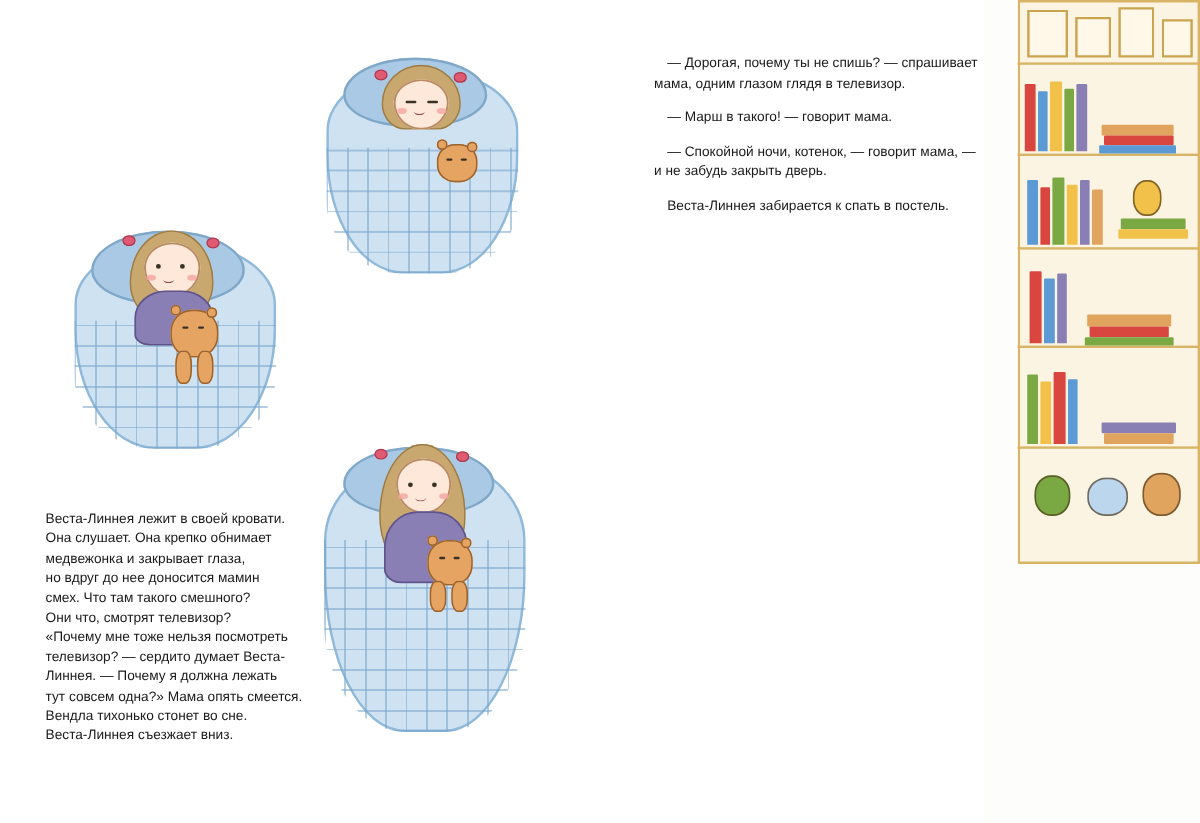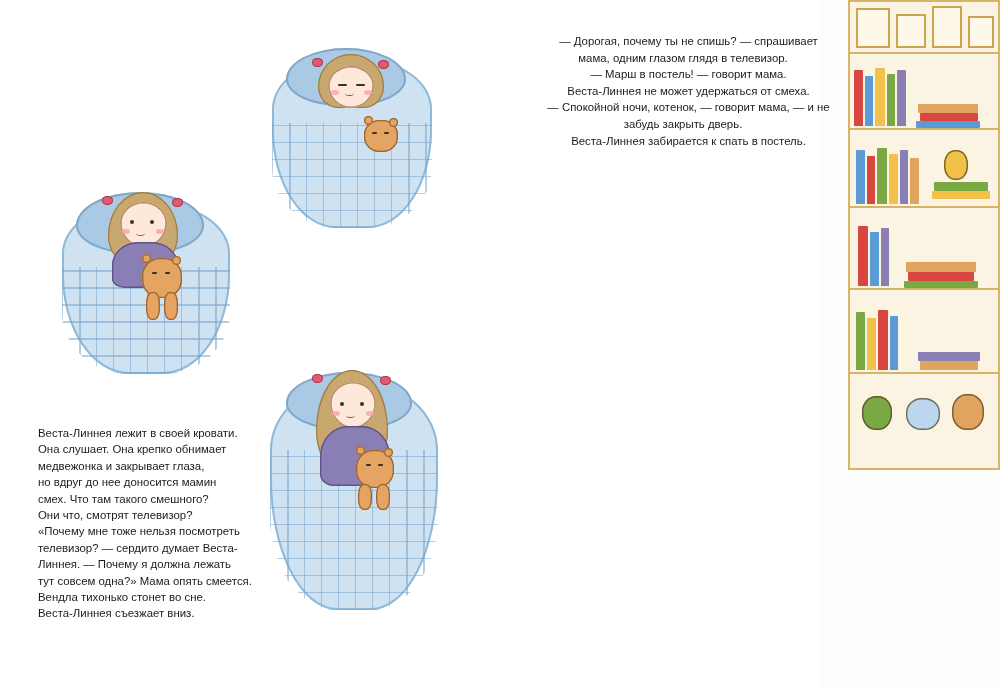--- a/index.html
+++ b/index.html
@@ -48,21 +48,21 @@
   }
   .right-text {
     position: absolute;
     left: 13px;
     top: 33px;
     width: 300px;
     font-size: 11.4px;
     line-height: 16.6px;
     color: #1b1b1b;
   }
-  .right-text p { margin: 0; text-align: center; }
+  .right-text p { margin: 12px; }
   .indent { text-indent: 11px; }
 
   
   .ill { position: absolute; }
 
   
   .bed {
     position: absolute;
     border-radius: 46% 46% 40% 40% / 30% 30% 58% 58%;
     background: #cfe2f2;
@@ -321,20 +321,19 @@
       <div class="book-flat" style="left:70px; top:352px; width:62px; height:9px; background:#8a7fb5;"></div>
       <div class="book-flat" style="left:72px; top:361px; width:58px; height:9px; background:#e0a45e;"></div>
 
       <div class="toy" style="left:14px; top:396px; width:30px; height:34px; background:#7aa843;"></div>
       <div class="toy" style="left:58px; top:398px; width:34px; height:32px; background:#bcd6ee;"></div>
       <div class="toy" style="left:104px; top:394px; width:32px; height:36px; background:#e0a45e;"></div>
     </div>
 
     <div class="right-text">
       <p class="indent">— Дорогая, почему ты не спишь? — спрашивает мама, одним глазом глядя в телевизор.</p>
-      <p class="indent">— Марш в постель! — говорит мама.</p>
-      <p class="indent">Веста-Линнея не может удержаться от смеха.</p>
+      <p class="indent">— Марш в такого! — говорит мама.</p>
       <p class="indent">— Спокойной ночи, котенок, — говорит мама, — и не забудь закрыть дверь.</p>
       <p class="indent">Веста-Линнея забирается к спать в постель.</p>
     </div>
   </div>
 
 </div>
 
 </body></html>

